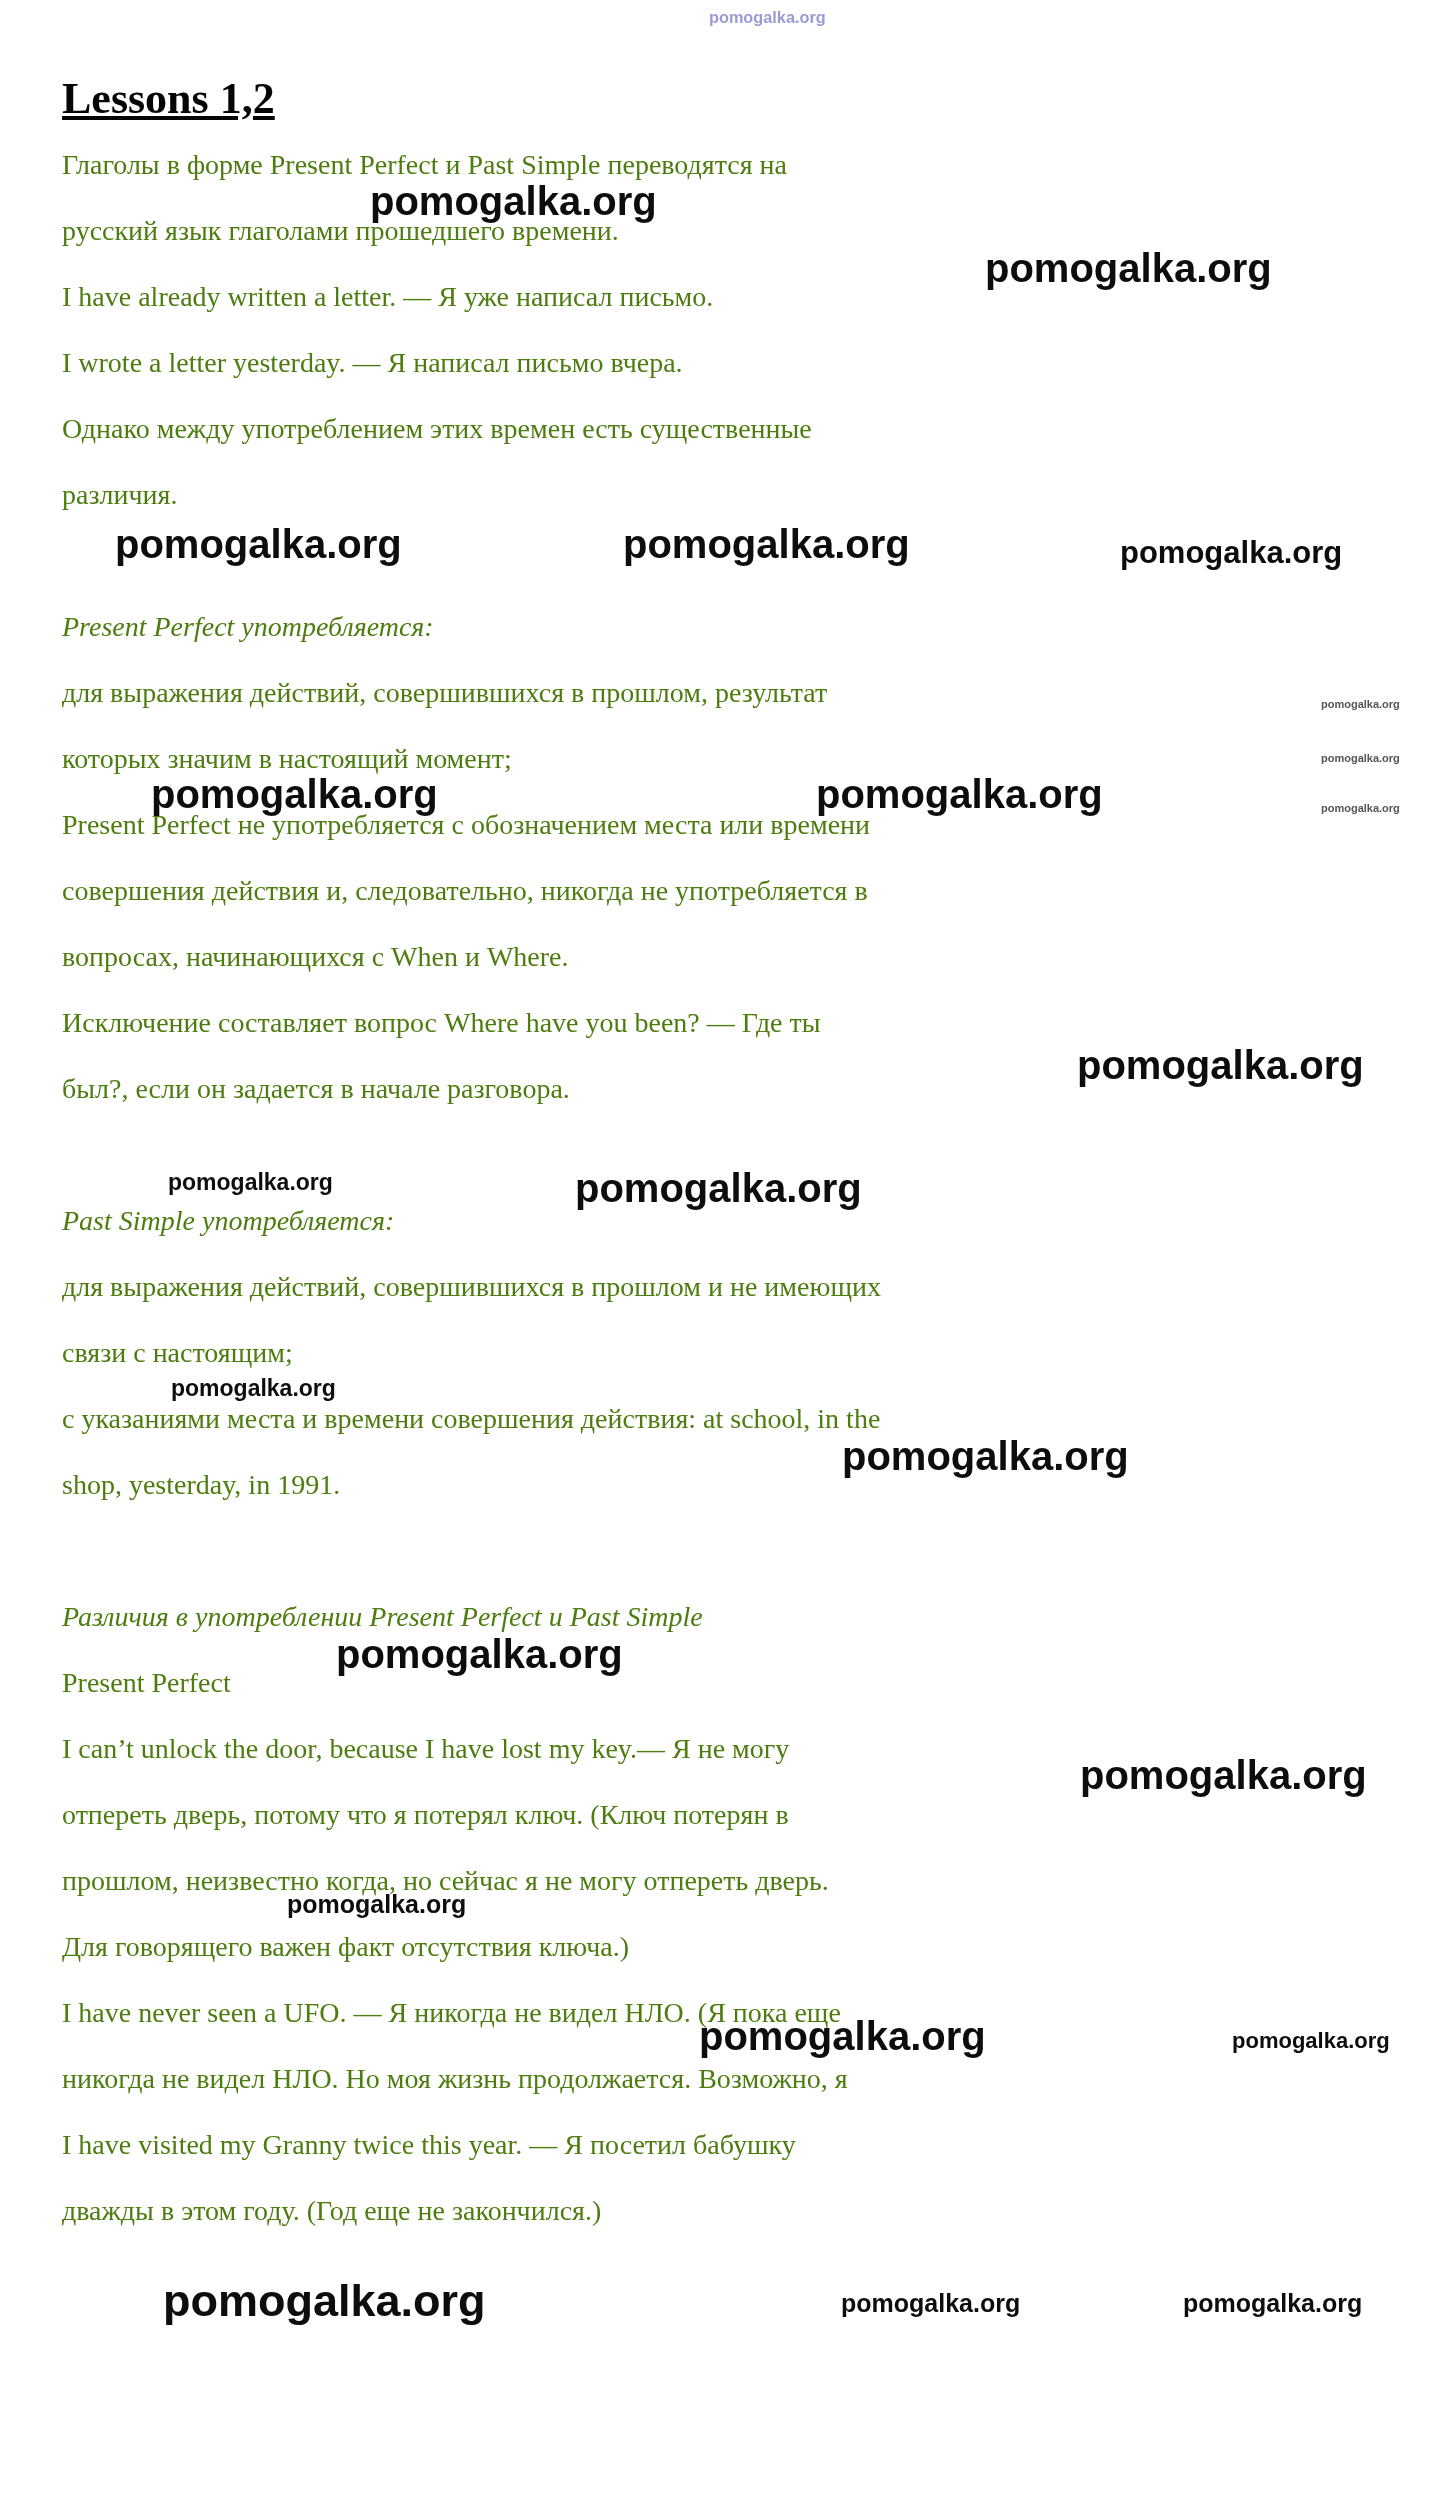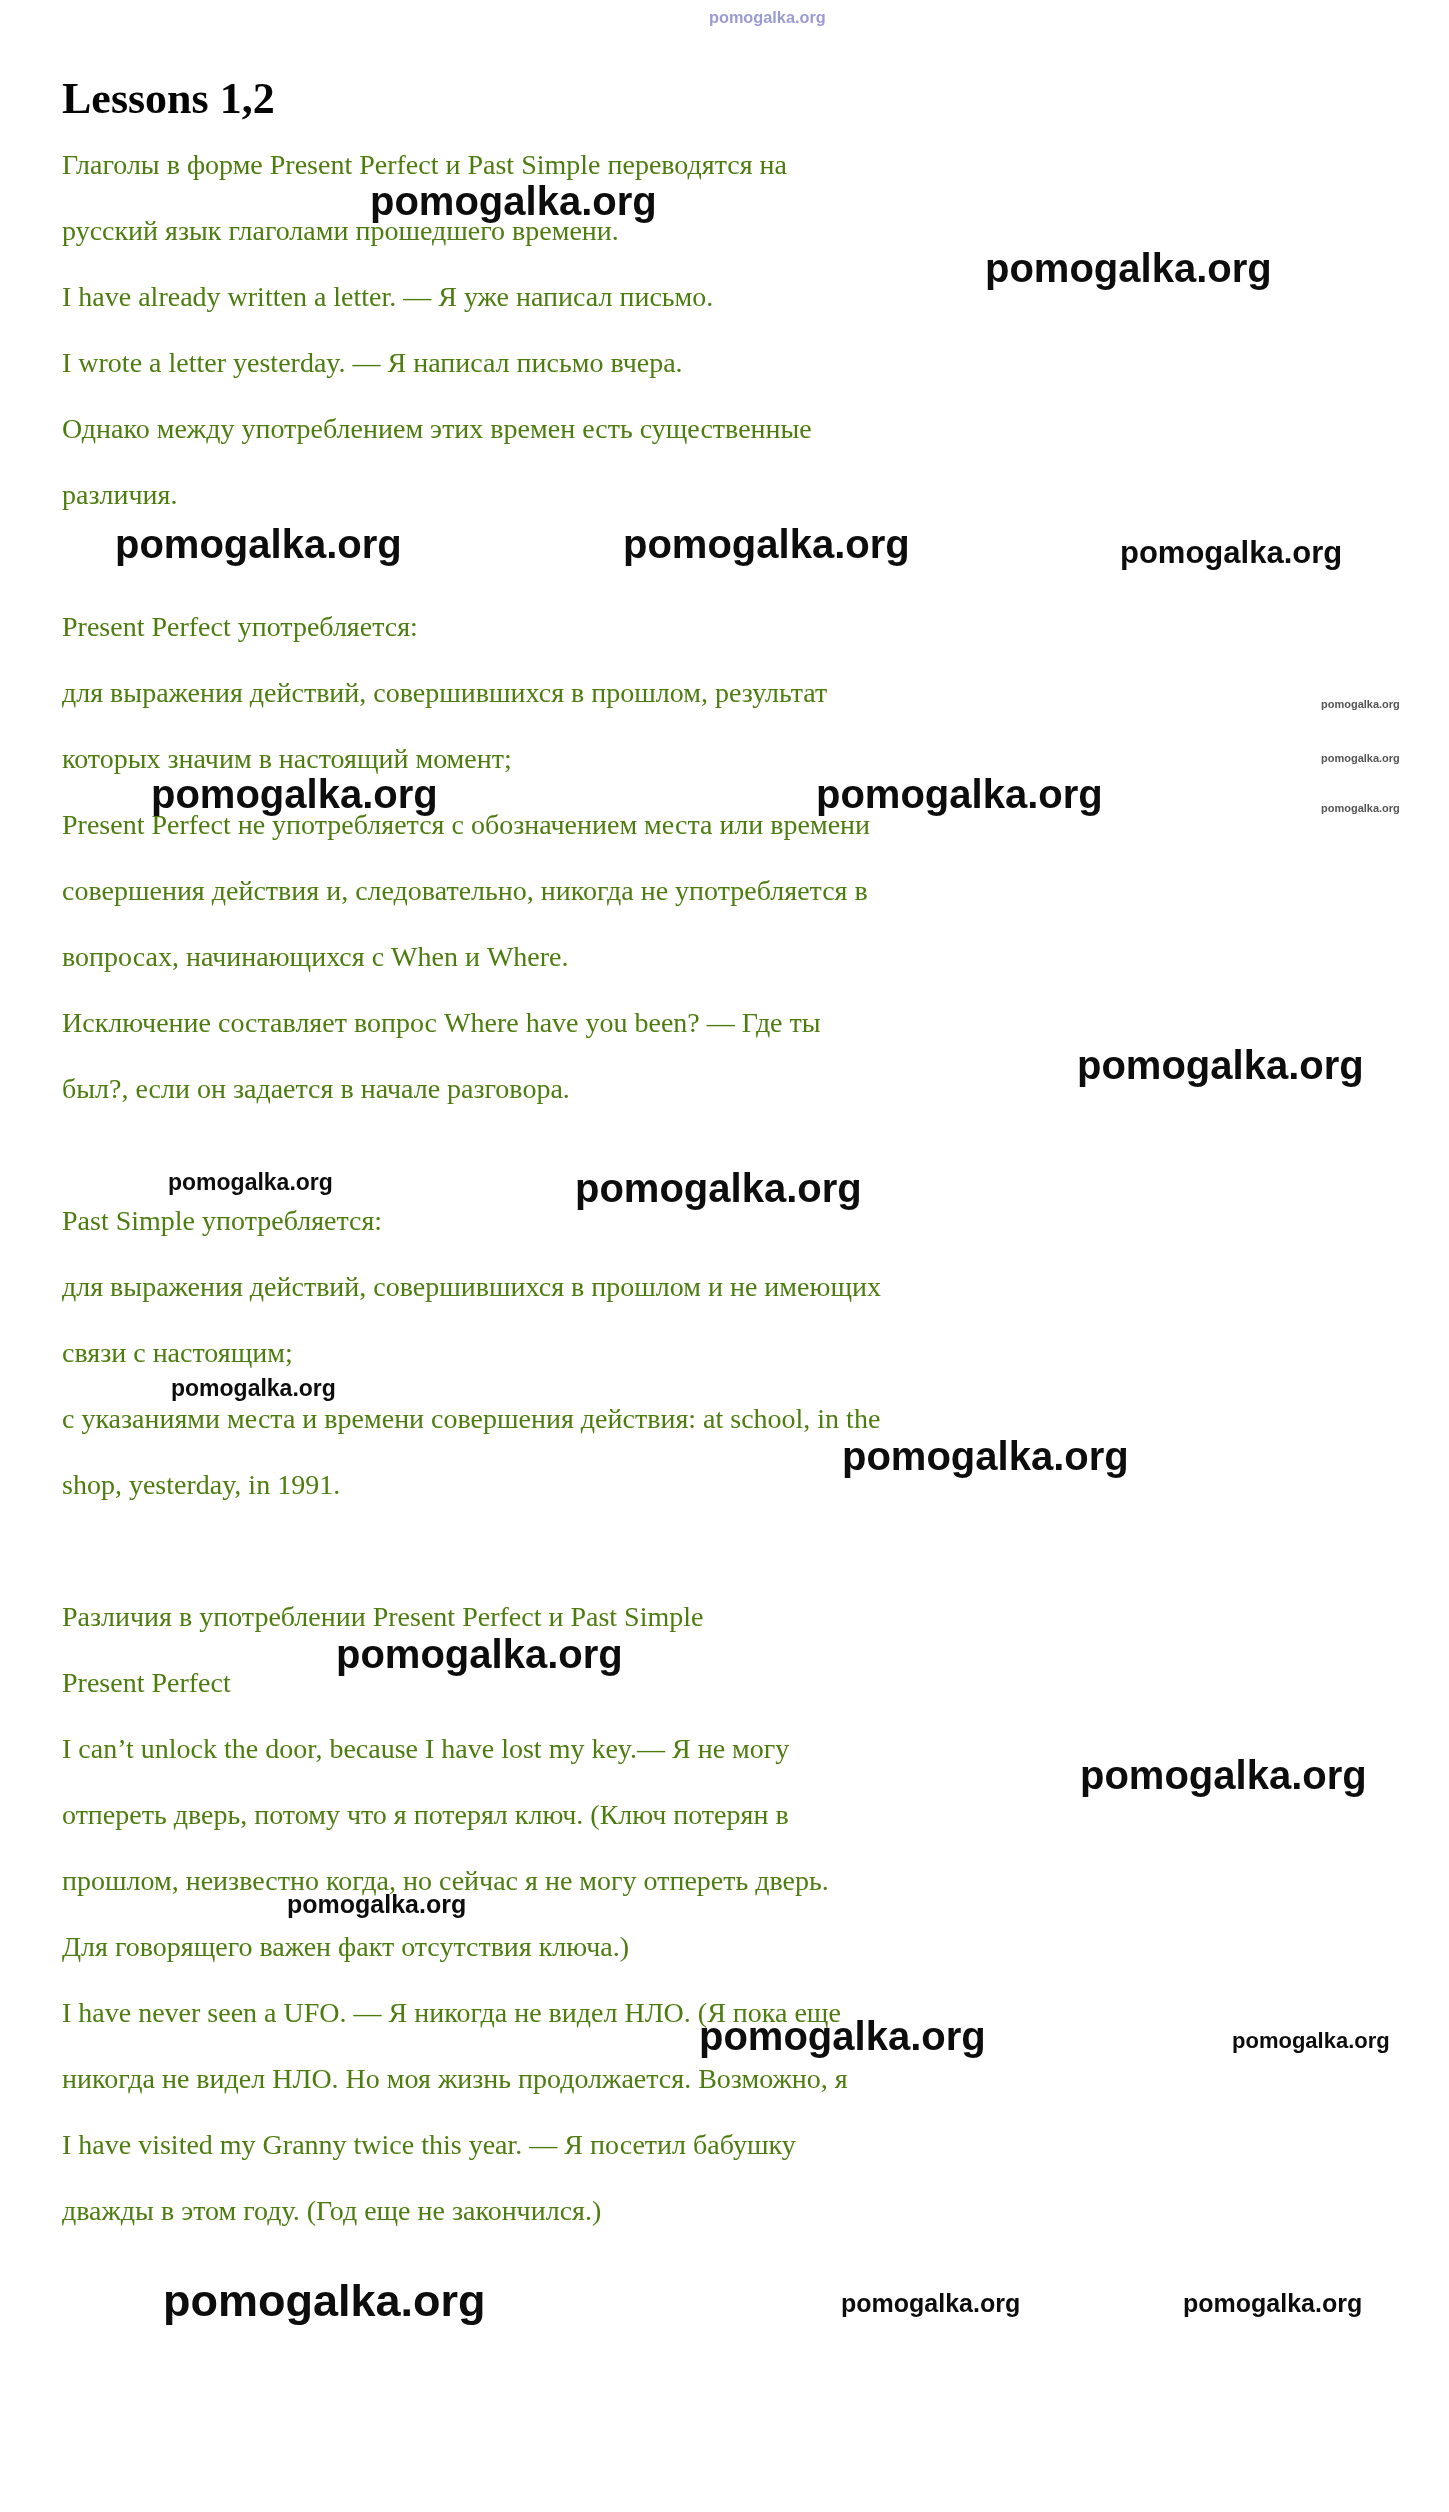--- a/index.html
+++ b/index.html
@@ -15,29 +15,30 @@
   .page {
     position: absolute;
     top: 0; left: 0; right: 0; bottom: 0;
     padding: 66px 31px 0 62px;
   }
   .heading {
     font-size: 44px;
     font-weight: bold;
     line-height: 66px;
     color: #050505;
+    text-decoration: underline;
   }
   .doc-text p {
     font-size: 28px;
     line-height: 66px;
     color: #4d7c0f;
     white-space: pre-line;
     max-width: 1352px;
   }
-  .doc-text p.gap { margin-top: 66px; }
+  .doc-text p.gap { margin-top: 66px; font-style: italic; }
   .watermark-layer {
     position: absolute;
     top: 0; left: 0; right: 0; bottom: 0;
     pointer-events: none;
     margin-left: 48px;
   }
   .watermark {
     position: absolute;
     font-family: "Liberation Sans", sans-serif;
     font-weight: bold;

